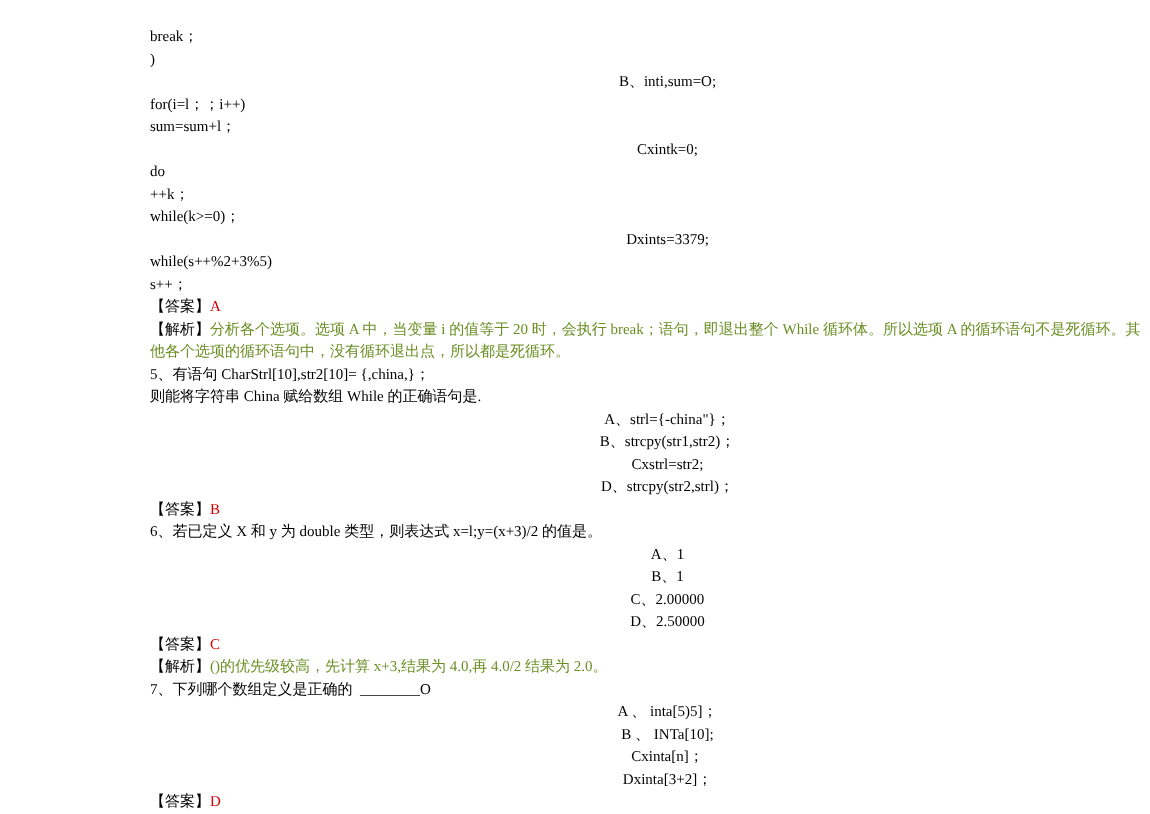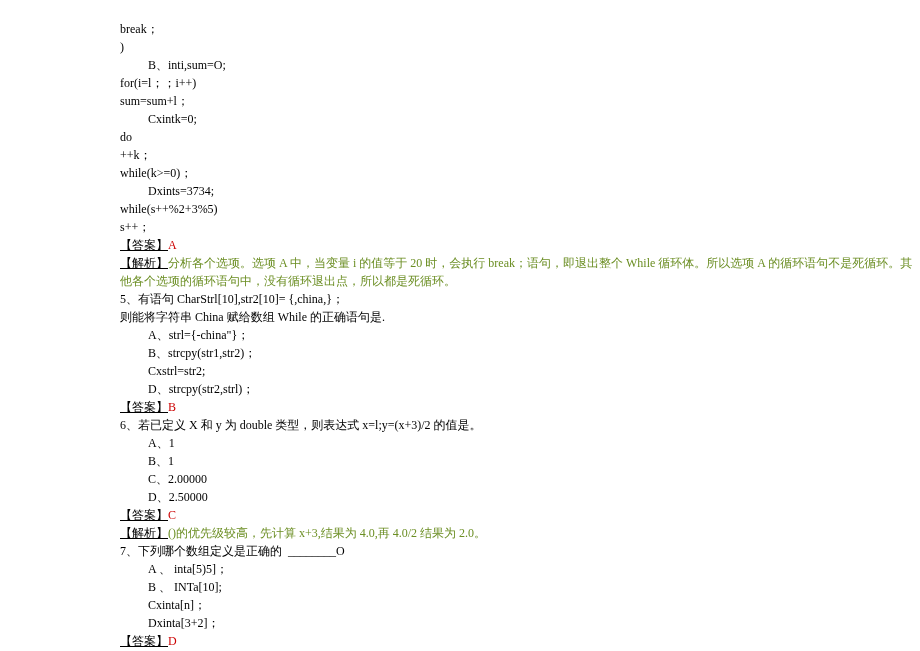--- a/index.html
+++ b/index.html
@@ -9,38 +9,38 @@
       font-family: "SimSun", serif;
       font-size: 12px;
       line-height: 1.5;
       color: #000;
       width: 920px;
       box-sizing: border-box;
     }
     .line {
       white-space: pre;
     }
-    .indent1 { padding-left: 28px; }
+    .indent1 { padding-left: 28px; text-align: center; }
     .green { color: #6b8e23; }
-    .answer-label { color: #000; text-decoration: underline; }
+    .answer-label { color: #000; }
     .answer-val { color: #c00; }
   </style>
 </head>
 <body>
 
 <div class="line">break；</div>
 <div class="line">)</div>
 <div class="line indent1">B、inti,sum=O;</div>
 <div class="line">for(i=l；；i++)</div>
 <div class="line">sum=sum+l；</div>
 <div class="line indent1">Cxintk=0;</div>
 <div class="line">do</div>
 <div class="line">++k；</div>
 <div class="line">while(k&gt;=0)；</div>
-<div class="line indent1">Dxints=3734;</div>
+<div class="line indent1">Dxints=3379;</div>
 <div class="line">while(s++%2+3%5)</div>
 <div class="line">s++；</div>
 <div class="line"><span class="answer-label">【答案】</span><span class="answer-val">A</span></div>
 <div><span class="answer-label">【解析】</span><span class="green">分析各个选项。选项 A 中，当变量 i 的值等于 20 时，会执行 break；语句，即退出整个 While 循环体。所以选项 A 的循环语句不是死循环。其他各个选项的循环语句中，没有循环退出点，所以都是死循环。</span></div>
 <div class="line">5、有语句 CharStrl[10],str2[10]= {,china,}；</div>
 <div class="line">则能将字符串 China 赋给数组 While 的正确语句是.</div>
 <div class="line indent1">A、strl={-china"}；</div>
 <div class="line indent1">B、strcpy(str1,str2)；</div>
 <div class="line indent1">Cxstrl=str2;</div>
 <div class="line indent1">D、strcpy(str2,strl)；</div>

